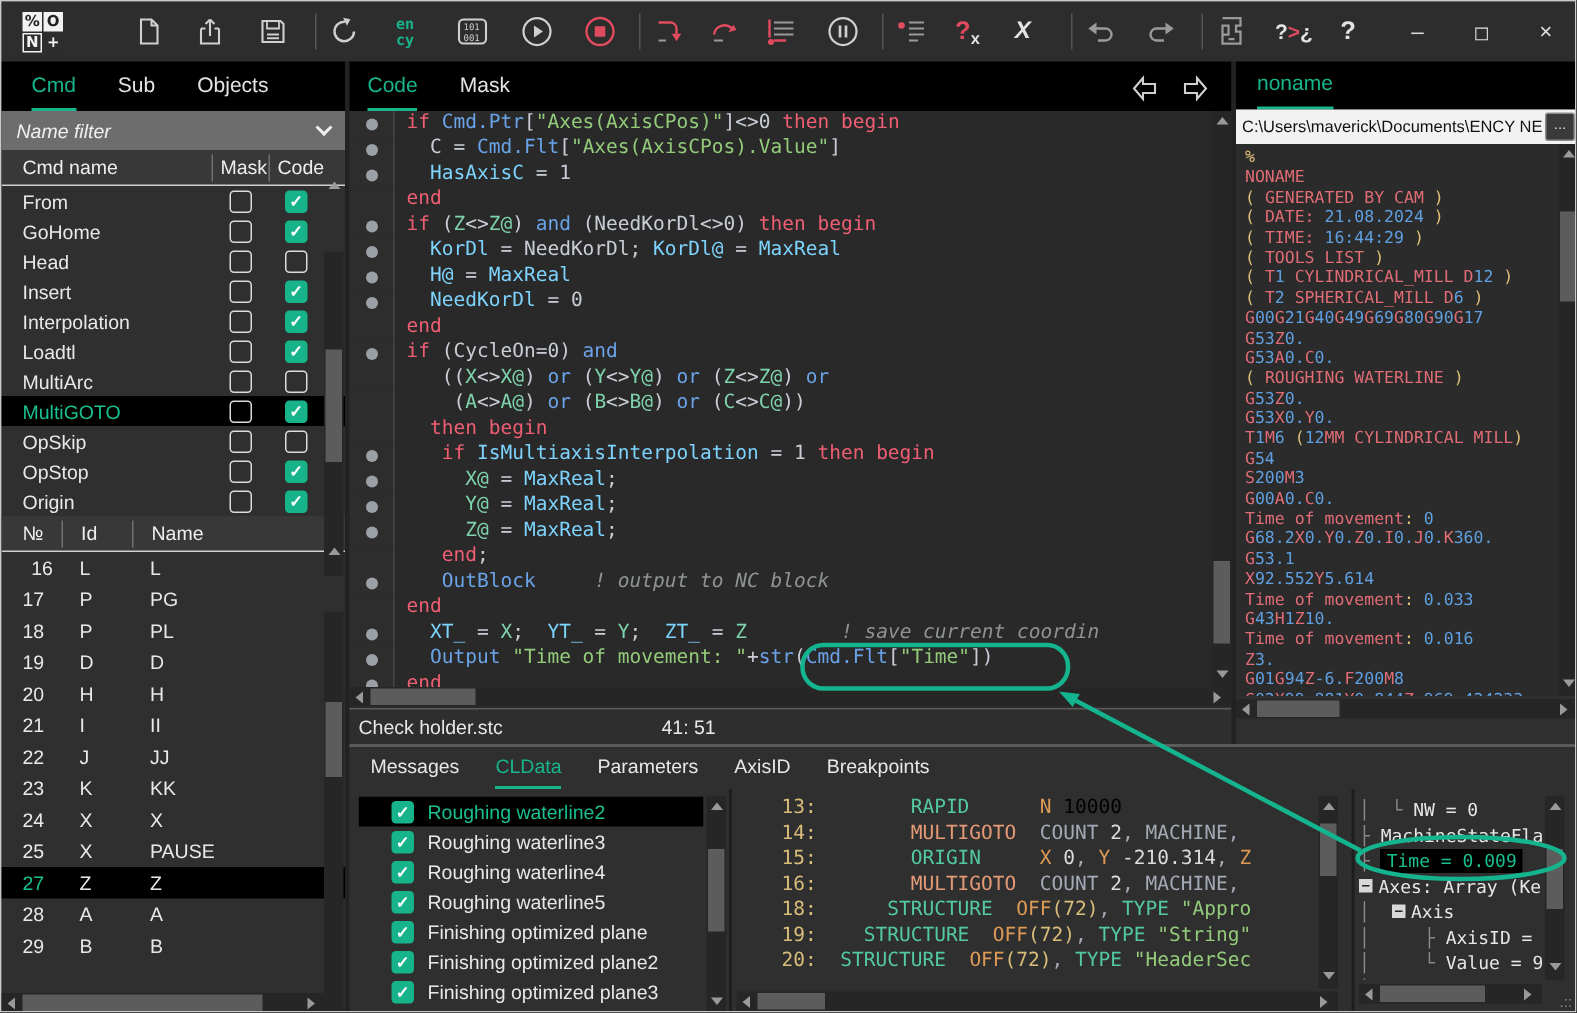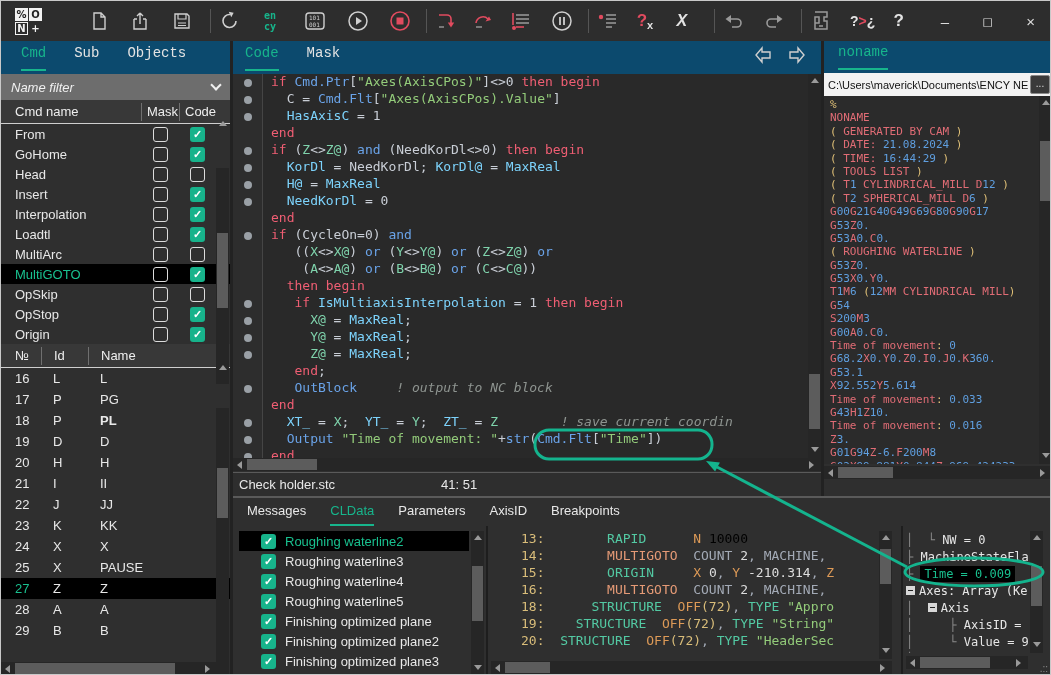--- a/index.html
+++ b/index.html
@@ -25,21 +25,21 @@
   
   #left-panel  { left:0; top:40px; width:229px; height:635px; background:#2f2f2f; }
   .vsep1 { left:229px; top:40px; width:3px; height:635px; background:#222; }
   #center-panel{ left:232px; top:40px; width:588px; height:455px; }
   .vsep2 { left:820px; top:40px; width:3px; height:455px; background:#222; }
   #right-panel { left:823px; top:40px; width:228px; height:455px; }
   .hsep { left:232px; top:495px; width:819px; height:2px; background:#5a5a5a; }
   #bottom-panel{ left:232px; top:497px; width:819px; height:178px; background:#2f2f2f; }
 
   
-  .tabstrip { display:flex; align-items:center; height:33px; padding-left:20px; gap:28px; background:#0c4a6e;font-family:Liberation Mono, monospace; }
+  .tabstrip { display:flex; align-items:flex-end; height:33px; padding-left:20px; gap:28px; background:#000000; }
   .tab { font-size:14px; color:#e3e3e3; padding-bottom:8px; border-bottom:2px solid transparent; }
   .tab.active { color:#17b58c; border-bottom-color:#17b58c; }
 
   
   #name-filter { display:flex; align-items:center; height:26px; background:#6d6d6d; padding:0 10px; }
   #name-filter .ph { flex:1; font-style:italic; font-size:13px; color:#f0f0f0; }
   .chev-down { width:8px; height:8px; border-right:2px solid #f0f0f0; border-bottom:2px solid #f0f0f0; transform:rotate(45deg); margin-top:-4px; }
 
   
   .thead { display:flex; align-items:center; height:24px; background:#383838; border-bottom:1px solid #cfcfcf; color:#eee; font-size:13px; }
@@ -381,33 +381,33 @@
     <div class="thead" style="margin-top:0">
       <div class="hc" style="width:40px">№</div>
       <div class="hc" style="width:47px;padding-left:12px">Id</div>
       <div class="hc" style="width:128px;padding-left:12px">Name</div>
       <div style="width:14px;position:relative">
           <span class="arr up" style="left:3px;top:9px"></span>
         </div>
     </div>
     <div id="reg-rows">
         <div class="regrow">
-          <span class="rc-num" style="width: 40px; padding-left: 14px;">16</span>
+          <span class="rc-num" style="width: 40px; padding-left: 14px; text-align: center;">16</span>
           <span style="width: 47px; padding-left: 12px;">L</span>
           <span style="padding-left: 12px;">L</span>
         </div>
         <div class="regrow">
           <span class="rc-num" style="width: 40px; padding-left: 14px;">17</span>
           <span style="width: 47px; padding-left: 12px;">P</span>
           <span style="padding-left: 12px;">PG</span>
         </div>
         <div class="regrow">
           <span class="rc-num" style="width: 40px; padding-left: 14px;">18</span>
           <span style="width: 47px; padding-left: 12px;">P</span>
-          <span style="padding-left: 12px; font-weight: bold;">PL</span>
+          <span style="padding-left: 12px;">PL</span>
         </div>
         <div class="regrow">
           <span class="rc-num" style="width: 40px; padding-left: 14px;">19</span>
           <span style="width: 47px; padding-left: 12px;">D</span>
           <span style="padding-left: 12px;">D</span>
         </div>
         <div class="regrow">
           <span class="rc-num" style="width: 40px; padding-left: 14px;">20</span>
           <span style="width: 47px; padding-left: 12px;">H</span>
           <span style="padding-left: 12px;">H</span>

